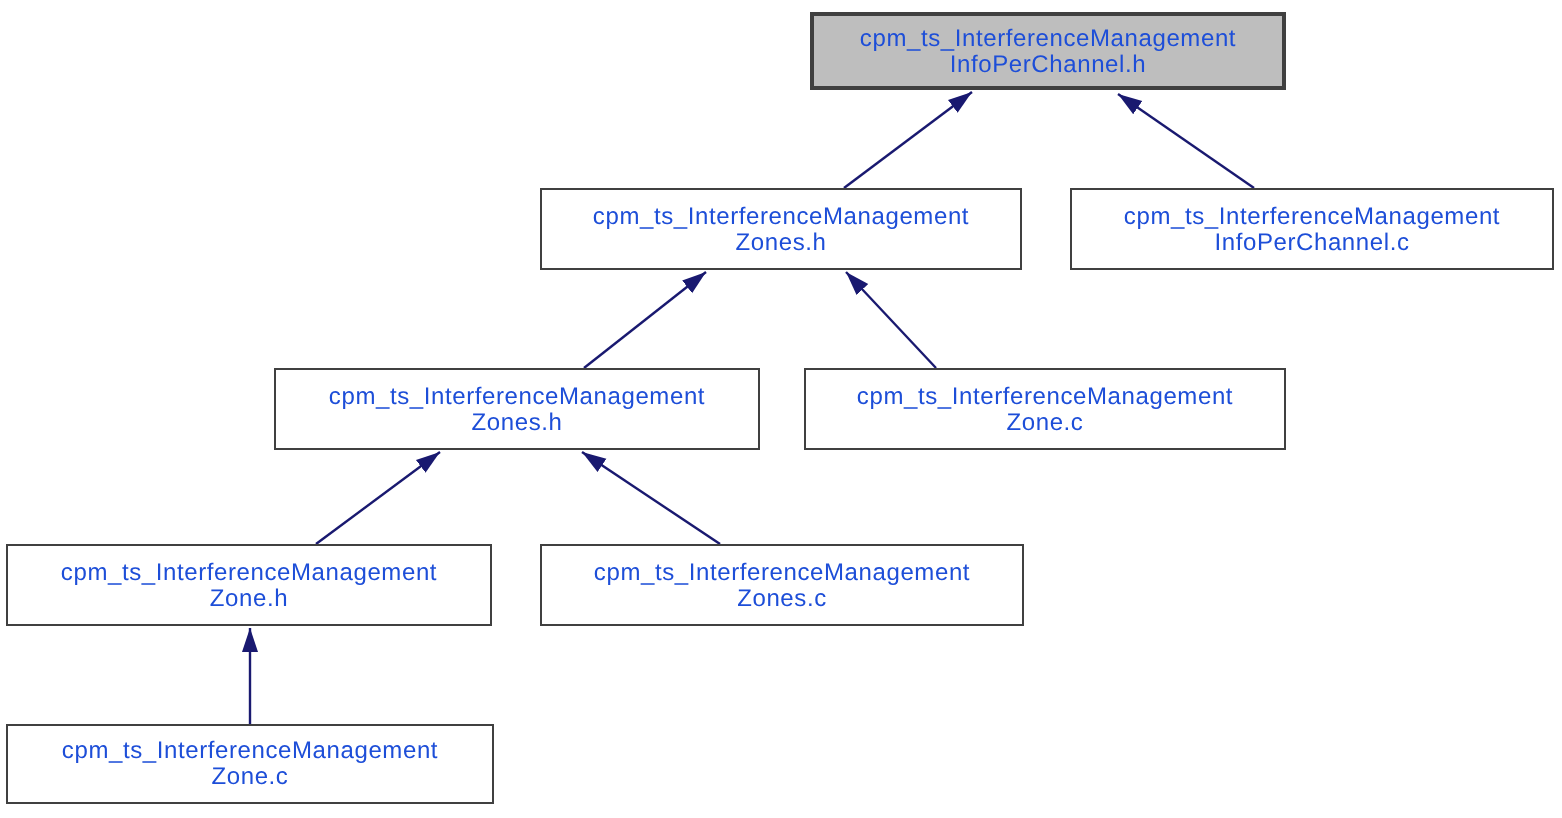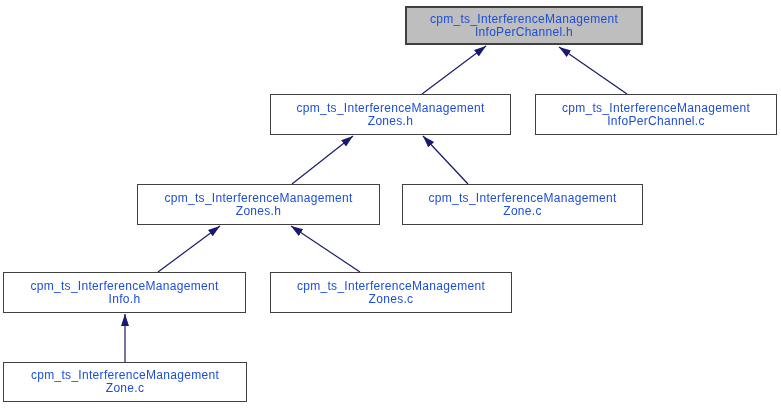--- a/index.html
+++ b/index.html
@@ -89,21 +89,21 @@
     <span>Zones.h</span>
   </div>
 
   <div class="node" style="left: 402px; top: 184px; width: 241px; height: 41px; background: rgb(255, 255, 255); border-color: rgb(64, 64, 64);">
     <span>cpm_ts_InterferenceManagement</span>
     <span>Zone.c</span>
   </div>
 
   <div class="node" style="left: 3px; top: 272px; width: 243px; height: 41px; background: rgb(255, 255, 255); border-color: rgb(64, 64, 64);">
     <span>cpm_ts_InterferenceManagement</span>
-    <span>Info.h</span>
+    <span>Zone.h</span>
   </div>
 
   <div class="node" style="left: 270px; top: 272px; width: 242px; height: 41px; background: rgb(255, 255, 255); border-color: rgb(64, 64, 64);">
     <span>cpm_ts_InterferenceManagement</span>
     <span>Zones.c</span>
   </div>
 
   <div class="node" style="left: 3px; top: 362px; width: 244px; height: 40px; background: rgb(255, 255, 255); border-color: rgb(64, 64, 64);">
     <span>cpm_ts_InterferenceManagement</span>
     <span>Zone.c</span>

